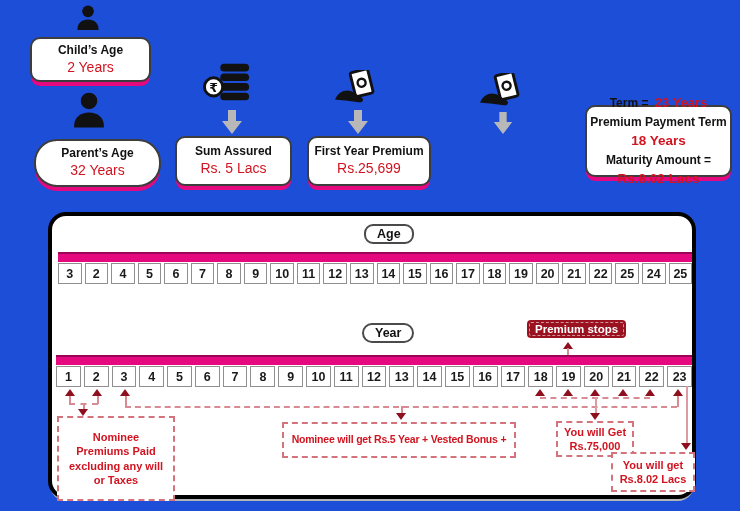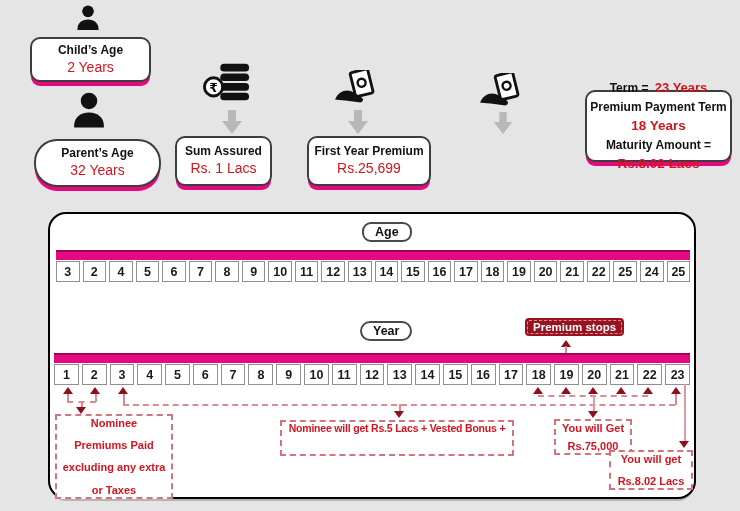--- a/index.html
+++ b/index.html
@@ -1,32 +1,32 @@
 <!DOCTYPE html>
 <html><head>
 <meta charset="utf-8">
 <style>
   html,body{margin:0;padding:0;background:#fff;}
   body{font-family:"Liberation Sans","DejaVu Sans",sans-serif;}
-  .canvas{position:relative;width:740px;height:511px;background:#e5e5e5;overflow:hidden;}
+  .canvas{position:relative;width:740px;height:511px;background:#1d4ed8;overflow:hidden;}
 
   
   .card{position:absolute;background:#fff;border:2px solid #3d3d3d;border-radius:10px;
         box-shadow:0 5px 0 -1px #e5087e;display:flex;flex-direction:column;
         align-items:center;justify-content:center;text-align:center;box-sizing:border-box;padding:2px 4px;}
   .lbl{font-weight:bold;font-size:12px;color:#121212;line-height:1.25;}
   .val{font-weight:normal;font-size:14px;color:#d21420;line-height:1.3;}
   .term-line{font-size:12px;font-weight:bold;color:#121212;line-height:1.5;white-space:nowrap;}
   .red{color:#d21420;}
   .icon{position:absolute;display:block;}
   .gray-arrow{position:absolute;}
 
   
   .board{position:absolute;left:48px;top:212px;width:648px;height:287px;background:#fff;
-         border:2px solid #000000;border-radius:18px;box-shadow:0 4px 0 -2px #b5b5b5;box-sizing:border-box;}
+         border:4px solid #000000;border-radius:18px;box-shadow:0 4px 0 -2px #b5b5b5;box-sizing:border-box;}
   .pill{position:absolute;border:2px solid #4a4a4a;border-radius:9px;background:#fff;
         font-weight:bold;font-size:12.5px;color:#111;padding:1px 11px;}
   .tbar{position:absolute;height:8px;background:#e5087e;border-top:2px solid #9c0458;}
   .cells{position:absolute;display:flex;gap:3px;height:21px;}
   .cell{flex:1;border:1px solid #8f8f8f;background:#fff;display:flex;align-items:center;
         justify-content:center;font-weight:bold;font-size:12.5px;color:#1a1a1a;box-sizing:border-box;}
   .badge{position:absolute;background:#9a1220;color:#fff;font-weight:bold;font-size:11.5px;
          padding:3px 8px;border-radius:4px;outline:1.5px dashed rgba(255,255,255,.55);outline-offset:-3px;white-space:nowrap;}
 
   
@@ -34,21 +34,21 @@
           border-right:5px solid transparent;border-bottom:7px solid #8e0f1d;}
   .arr-down{position:absolute;width:0;height:0;border-left:5px solid transparent;
           border-right:5px solid transparent;border-top:7px solid #8e0f1d;}
   .dot-h{position:absolute;border-top:2px dashed #d98b93;height:0;}
   .dot-v{position:absolute;border-left:2px dashed #d98b93;width:0;}
   .sol-v{position:absolute;border-left:2px solid #dc9aa1;width:0;}
 
   
   .note{position:absolute;border:2px dashed #d4737b;background:#fff;color:#d21420;font-weight:bold;
         font-size:11px;line-height:1.3;text-align:center;display:flex;flex-direction:column;
-        justify-content:space-between;box-sizing:border-box;}
+        justify-content:center;box-sizing:border-box;}
   .note-mid{font-size:10.5px;letter-spacing:-0.2px;}
 </style>
 </head>
 <body>
 
 <div class="canvas">
 
   <svg class="icon" style="left:74px;top:4px;width:28px;height:31px;" viewBox="0 0 24 26">
     <circle cx="12" cy="6" r="5" fill="#111"></circle>
     <path d="M12 13c-5.3 0-9 3.2-9 8v1h18v-1c0-4.8-3.7-8-9-8z" fill="#111"></path>
@@ -71,23 +71,23 @@
     <rect x="18" y="1" width="30" height="8" rx="4" fill="#111"></rect>
     <rect x="18" y="11" width="30" height="8" rx="4" fill="#111"></rect>
     <rect x="18" y="21" width="30" height="8" rx="4" fill="#111"></rect>
     <rect x="18" y="31" width="30" height="8" rx="4" fill="#111"></rect>
     <circle cx="11" cy="25" r="9.5" fill="#fff" stroke="#111" stroke-width="3"></circle>
     <text x="11" y="30" text-anchor="middle" font-size="13" font-weight="bold" fill="#111">₹</text>
   </svg>
   <svg class="gray-arrow" style="left:222px;top:110px;width:20px;height:24px;" viewBox="0 0 20 24">
     <path d="M6 0h8v11h6L10 24 0 11h6z" fill="#b8b8b8"></path>
   </svg>
-  <div class="card" style="left:175px;top:136px;width:97px;height:50px;">
+  <div class="card" style="left:175px;top:136px;width:117px;height:50px;">
     <div class="lbl">Sum Assured</div>
-    <div class="val">Rs. 1 Lacs</div>
+    <div class="val">Rs. 5 Lacs</div>
   </div>
 
   <svg class="icon" style="left:333px;top:70px;width:44px;height:38px;" viewBox="0 0 46 40">
     <g transform="rotate(-14 28 16)">
       <rect x="21" y="1" width="19" height="26" rx="2" fill="#fff" stroke="#111" stroke-width="3"></rect>
       <circle cx="30.5" cy="14" r="4.2" fill="none" stroke="#111" stroke-width="2.5"></circle>
     </g>
     <path d="M2 31c4-9 13-12 20-7l8 5c3 2 1 6-3 5l-14-2c-5-.5-9-.5-11-1z" fill="#111"></path>
   </svg>
   <svg class="gray-arrow" style="left:348px;top:110px;width:20px;height:24px;" viewBox="0 0 20 24">
@@ -102,21 +102,21 @@
     <g transform="rotate(-14 28 16)">
       <rect x="21" y="1" width="19" height="26" rx="2" fill="#fff" stroke="#111" stroke-width="3"></rect>
       <circle cx="30.5" cy="14" r="4.2" fill="none" stroke="#111" stroke-width="2.5"></circle>
     </g>
     <path d="M2 31c4-9 13-12 20-7l8 5c3 2 1 6-3 5l-14-2c-5-.5-9-.5-11-1z" fill="#111"></path>
   </svg>
   <svg class="gray-arrow" style="left:493px;top:112px;width:20px;height:22px;" viewBox="0 0 20 24">
     <path d="M6 0h8v11h6L10 24 0 11h6z" fill="#b8b8b8"></path>
   </svg>
 
-  <div class="card" style="left:585px;top:90px;width:147px;height:72px;">
+  <div class="card" style="left:585px;top:105px;width:147px;height:72px;">
     <div class="term-line">
       <span>Term =</span>
       <span class="red" style="margin-left:3px;font-size:13px;">23 Years</span>
     </div>
     <div class="term-line">Premium Payment Term</div>
     <div class="term-line red" style="font-size:13.5px;">18 Years</div>
     <div class="term-line">Maturity Amount =</div>
     <div class="term-line red" style="font-size:13.5px;">Rs.8.02 Lacs</div>
   </div>
 
@@ -210,26 +210,26 @@
     <div class="dot-h" style="left:488px;top:181px;width:110px;"></div>
     <div class="sol-v" style="left:543px;top:181px;height:17px;"></div>
     <div class="arr-down" style="left:538px;top:197px;"></div>
 
     <div class="sol-v" style="left:634px;top:170px;height:58px;"></div>
     <div class="arr-down" style="left:629px;top:227px;"></div>
 
     <div class="note" style="left:5px;top:200px;width:118px;height:85px;">
         <div class="note-line">Nominee</div>
         <div class="note-line">Premiums Paid</div>
-        <div class="note-line">excluding any extra</div>
+        <div class="note-line">excluding any will</div>
         <div class="note-line">or Taxes</div>
       </div>
 
     <div class="note note-mid" style="left:230px;top:206px;width:234px;height:36px;">
-        <div class="note-line">Nominee will get Rs.5 Lacs + Vested Bonus +</div>
+        <div class="note-line">Nominee will get Rs.5 Year + Vested Bonus +</div>
       </div>
 
     <div class="note" style="left:504px;top:205px;width:78px;height:36px;">
         <div class="note-line">You will Get</div>
         <div class="note-line">Rs.75,000</div>
       </div>
 
     <div class="note" style="left:559px;top:236px;width:84px;height:40px;">
         <div class="note-line">You will get</div>
         <div class="note-line">Rs.8.02 Lacs</div>

